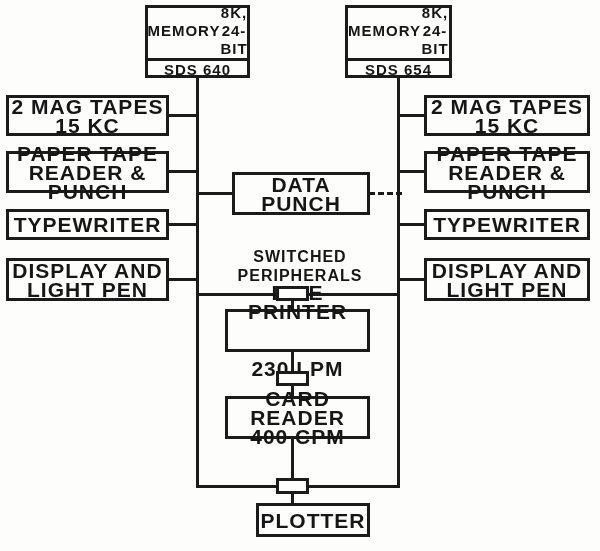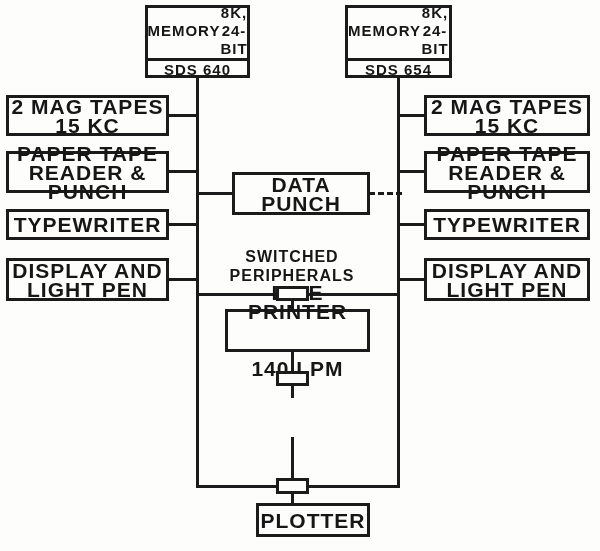--- a/index.html
+++ b/index.html
@@ -126,34 +126,38 @@
   </div>
   <div class="box" style="left:424px; top:258px; width:166px; height:43px;">
     <span>DISPLAY AND</span>
     <span>LIGHT PEN</span>
   </div>
 
   <div class="box" style="left:232px; top:172px; width:138px; height:43px;">
     <span>DATA PUNCH</span>
   </div>
 
-  <div class="free-label" style="left:220px; top:246px; width:144px; height:40px;">
+  <div class="free-label" style="left:228px; top:246px; width:144px; height:40px;">
     <span>SWITCHED</span>
     <span>PERIPHERALS</span>
   </div>
 
   <div class="switch" style="left:276px; top:286px; width:33px; height:15px;"></div>
 
   <div class="box" style="left:225px; top:309px; width:145px; height:43px;gap:38px;">
     <span>LINE PRINTER</span>
-    <span>140 LPM</span>
+    <span>230 LPM</span>
   </div>
 
   <div class="switch" style="left:276px; top:371px; width:33px; height:15px;"></div>
 
+  <div class="box" style="left:225px; top:396px; width:145px; height:43px;">
+    <span>CARD READER</span>
+    <span>400 CPM</span>
+  </div>
 
   <div class="switch" style="left:276px; top:478px; width:33px; height:16px;"></div>
 
   <div class="box" style="left:240px; top:503px; width:114px; height:34px;margin-left:16px;">
     <span>PLOTTER</span>
   </div>
 
 </div>
 
 </body></html>

